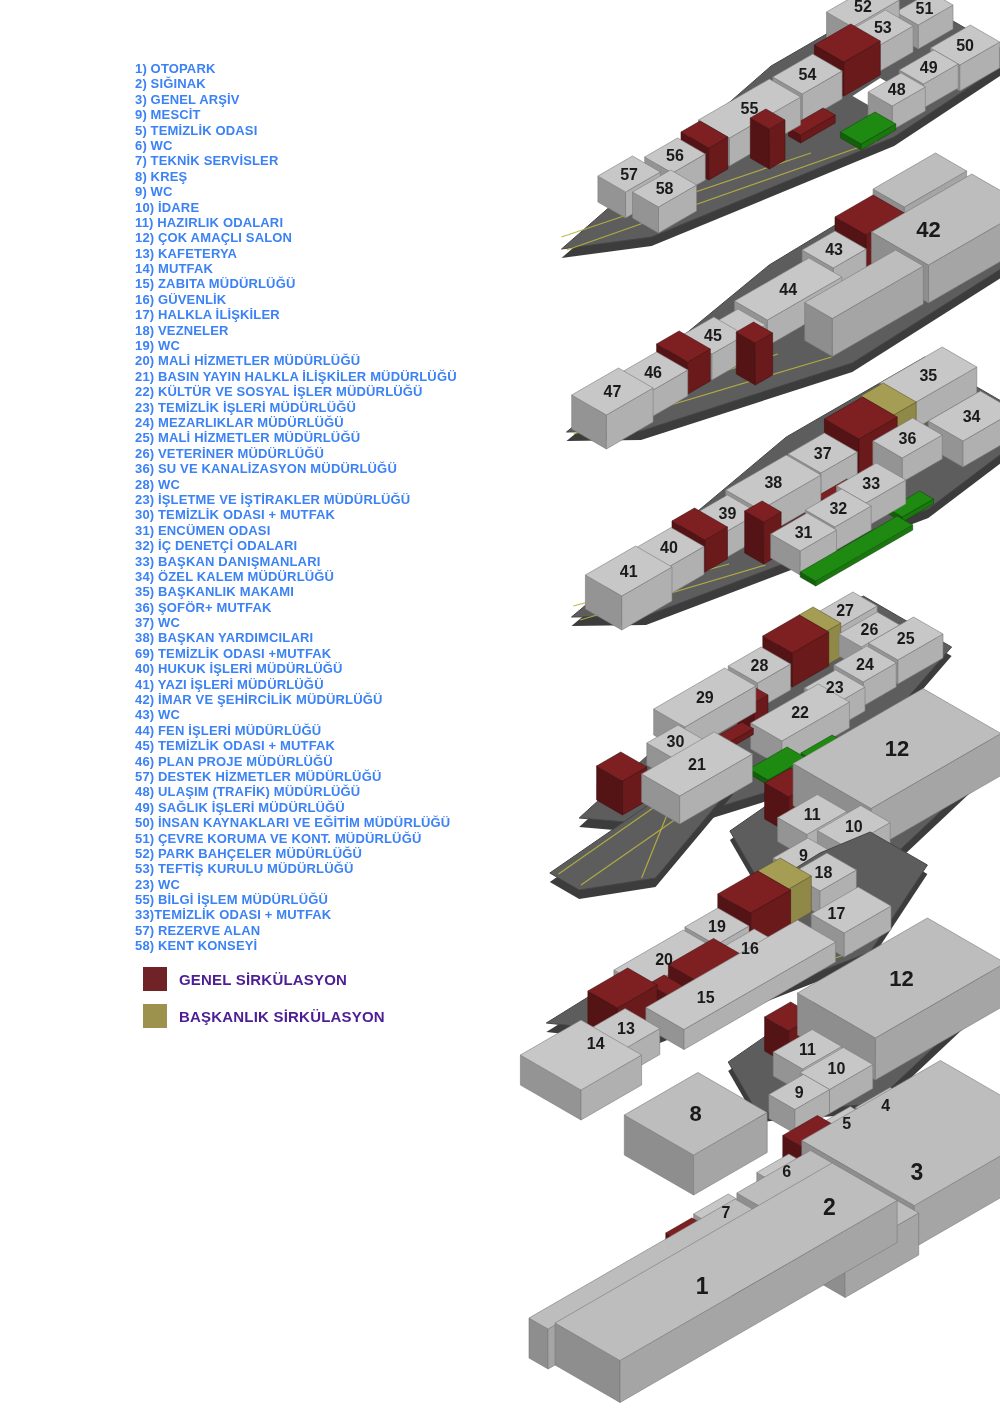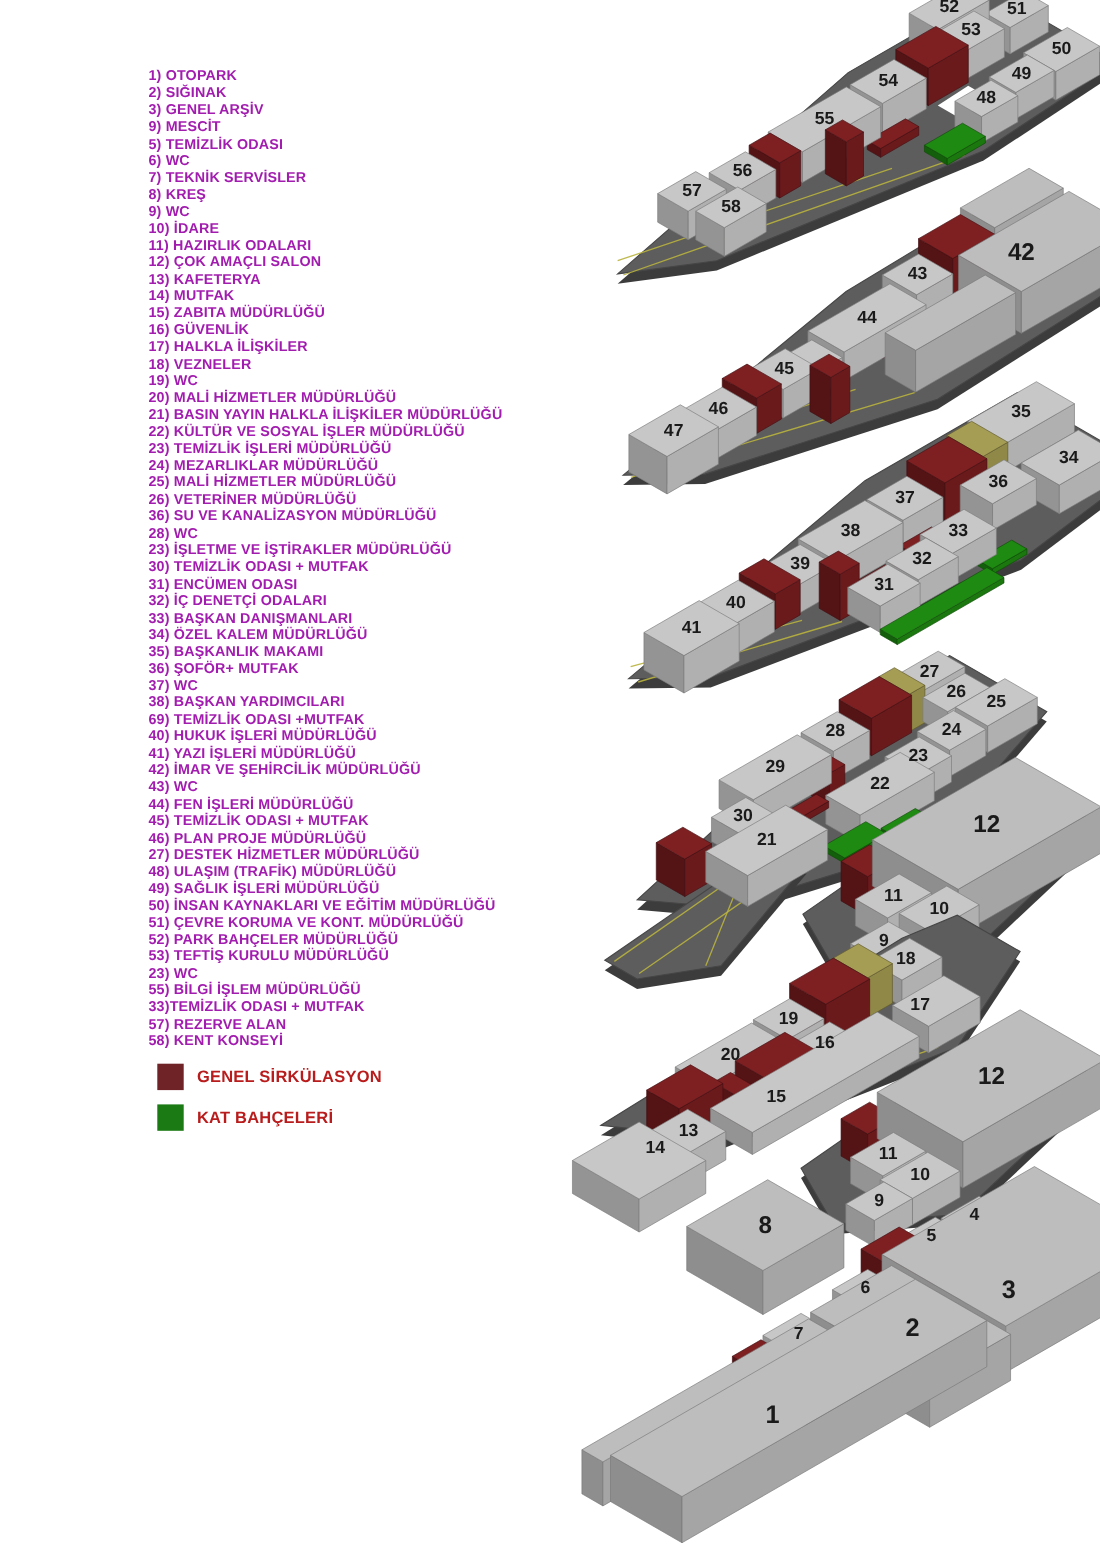--- a/index.html
+++ b/index.html
@@ -1,25 +1,25 @@
 <!DOCTYPE html>
 <html><head>
 <meta charset="utf-8">
 <style>
   html,body{margin:0;padding:0;background:#ffffff;}
   body{width:1000px;height:1414px;position:relative;overflow:hidden;
        font-family:"Liberation Sans",sans-serif;}
   #room-list{position:absolute;left:135px;top:61px;
     font-weight:bold;font-size:13px;line-height:15.4px;
-    color:#a21caf;letter-spacing:.15px;white-space:nowrap;}
+    color:#3b82f6;letter-spacing:.15px;white-space:nowrap;}
   .room-line{height:15.4px;}
   #color-legend{position:absolute;left:143px;top:967px;}
   .legend-row{display:flex;align-items:center;height:24px;margin-bottom:13px;}
   .swatch{width:24px;height:24px;margin-right:12px;flex:0 0 auto;}
-  .legend-label{font-weight:bold;font-size:15px;color:#b91c1c;letter-spacing:.2px;}
+  .legend-label{font-weight:bold;font-size:15px;color:#4c1d95;letter-spacing:.2px;}
   #iso-svg{position:absolute;left:0;top:0;}
   #iso-svg text{font-family:"Liberation Sans",sans-serif;font-weight:bold;}
 </style>
 </head>
 <body>
 
 <div id="room-list">
     <div class="room-line">1) OTOPARK</div>
     <div class="room-line">2) SIĞINAK</div>
     <div class="room-line">3) GENEL ARŞİV</div>
@@ -59,41 +59,41 @@
     <div class="room-line">37) WC</div>
     <div class="room-line">38) BAŞKAN YARDIMCILARI</div>
     <div class="room-line">69) TEMİZLİK ODASI +MUTFAK</div>
     <div class="room-line">40) HUKUK İŞLERİ MÜDÜRLÜĞÜ</div>
     <div class="room-line">41) YAZI İŞLERİ MÜDÜRLÜĞÜ</div>
     <div class="room-line">42) İMAR VE ŞEHİRCİLİK MÜDÜRLÜĞÜ</div>
     <div class="room-line">43) WC</div>
     <div class="room-line">44) FEN İŞLERİ MÜDÜRLÜĞÜ</div>
     <div class="room-line">45) TEMİZLİK ODASI + MUTFAK</div>
     <div class="room-line">46) PLAN PROJE MÜDÜRLÜĞÜ</div>
-    <div class="room-line">27) DESTEK HİZMETLER MÜDÜRLÜĞÜ</div>
+    <div class="room-line">57) DESTEK HİZMETLER MÜDÜRLÜĞÜ</div>
     <div class="room-line">48) ULAŞIM (TRAFİK) MÜDÜRLÜĞÜ</div>
     <div class="room-line">49) SAĞLIK İŞLERİ MÜDÜRLÜĞÜ</div>
     <div class="room-line">50) İNSAN KAYNAKLARI VE EĞİTİM MÜDÜRLÜĞÜ</div>
     <div class="room-line">51) ÇEVRE KORUMA VE KONT. MÜDÜRLÜĞÜ</div>
     <div class="room-line">52) PARK BAHÇELER MÜDÜRLÜĞÜ</div>
     <div class="room-line">53) TEFTİŞ KURULU MÜDÜRLÜĞÜ</div>
     <div class="room-line">23) WC</div>
     <div class="room-line">55) BİLGİ İŞLEM MÜDÜRLÜĞÜ</div>
     <div class="room-line">33)TEMİZLİK ODASI + MUTFAK</div>
     <div class="room-line">57) REZERVE ALAN</div>
     <div class="room-line">58) KENT KONSEYİ</div>
   </div>
 <div id="color-legend">
     <div class="legend-row">
       <span class="swatch" style="background: rgb(111, 35, 39);"></span>
       <span class="legend-label">GENEL SİRKÜLASYON</span>
     </div>
     <div class="legend-row">
-      <span class="swatch" style="background: rgb(28, 122, 21);"></span>
-      <span class="legend-label">KAT BAHÇELERİ</span>
+      <span class="swatch" style="background: rgb(156, 145, 77);"></span>
+      <span class="legend-label">BAŞKANLIK SİRKÜLASYON</span>
     </div>
   </div>
 <svg id="iso-svg" width="1000" height="1414" viewBox="0 0 1000 1414">
     <g>
       <polygon points="561.5,258.0 771.1,75.0 901.0,0.0 1015.3,66.0 894.1,146.0 651.6,246.0" fill="#3c3c3c"></polygon>
       <polygon points="561.5,249.0 771.1,66.0 901.0,-9.0 1015.3,57.0 894.1,137.0 651.6,237.0" fill="#5d5d5d" stroke="#464646" stroke-width="1"></polygon>
       <polyline points="566.7,250.0 876.8,141.0" fill="none" stroke="#b9b23e" stroke-width="1.2" opacity="0.9"></polyline>
       <polyline points="561.5,237.0 810.9,153.0" fill="none" stroke="#b9b23e" stroke-width="1.2" opacity="0.9"></polyline>
       <polygon points="852.5,96.0 880.2,78.0 901.0,90.0 873.3,108.0" fill="#ffffff"></polygon>
       <g>

